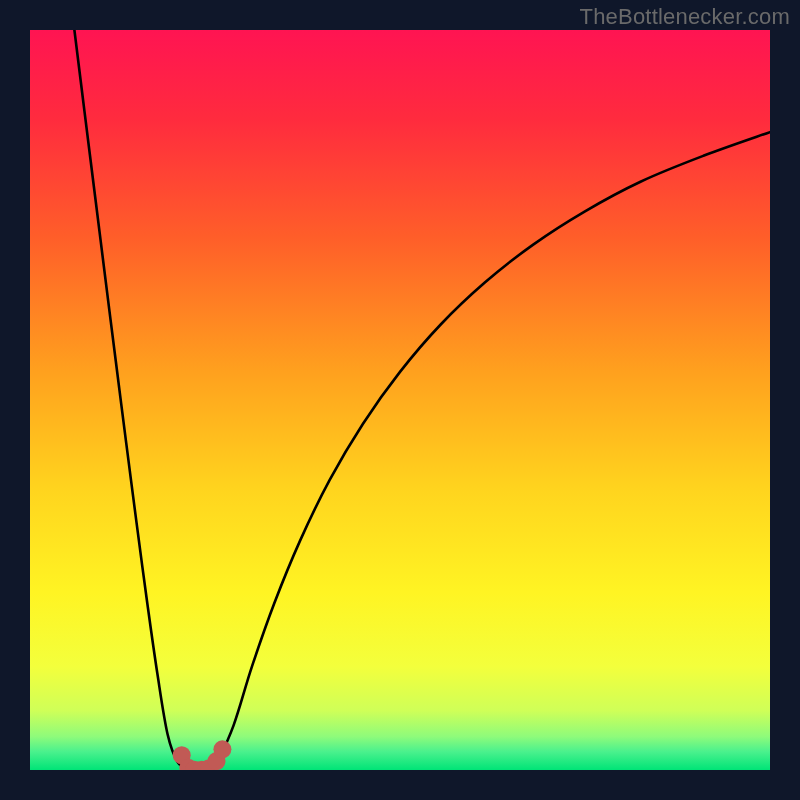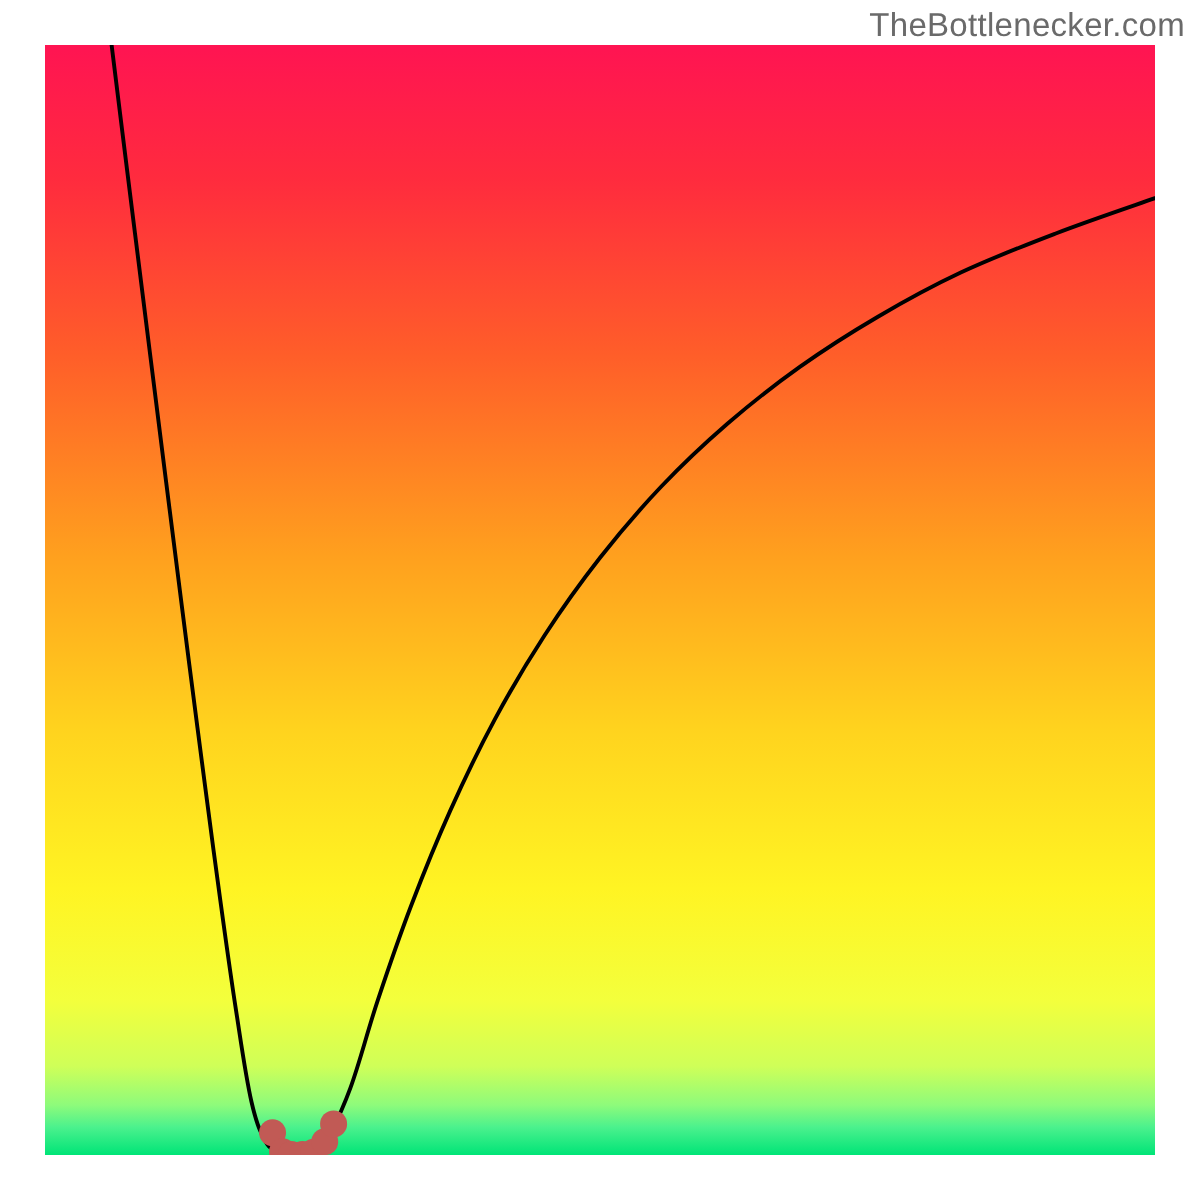--- a/index.html
+++ b/index.html
@@ -10,21 +10,21 @@
     overflow: hidden;
     background: #000;
     font-family: Arial, Helvetica, sans-serif;
   }
   .frame {
     position: absolute;
     left: 0;
     top: 0;
     width: 800px;
     height: 800px;
-    background: #ffffff;
+    background: #0f172a;
     text-align: center;
   }
   .plot {
     position: absolute;
     left: 30px;
     top: 30px;
     width: 740px;
     height: 740px;
   }
   .watermark {

